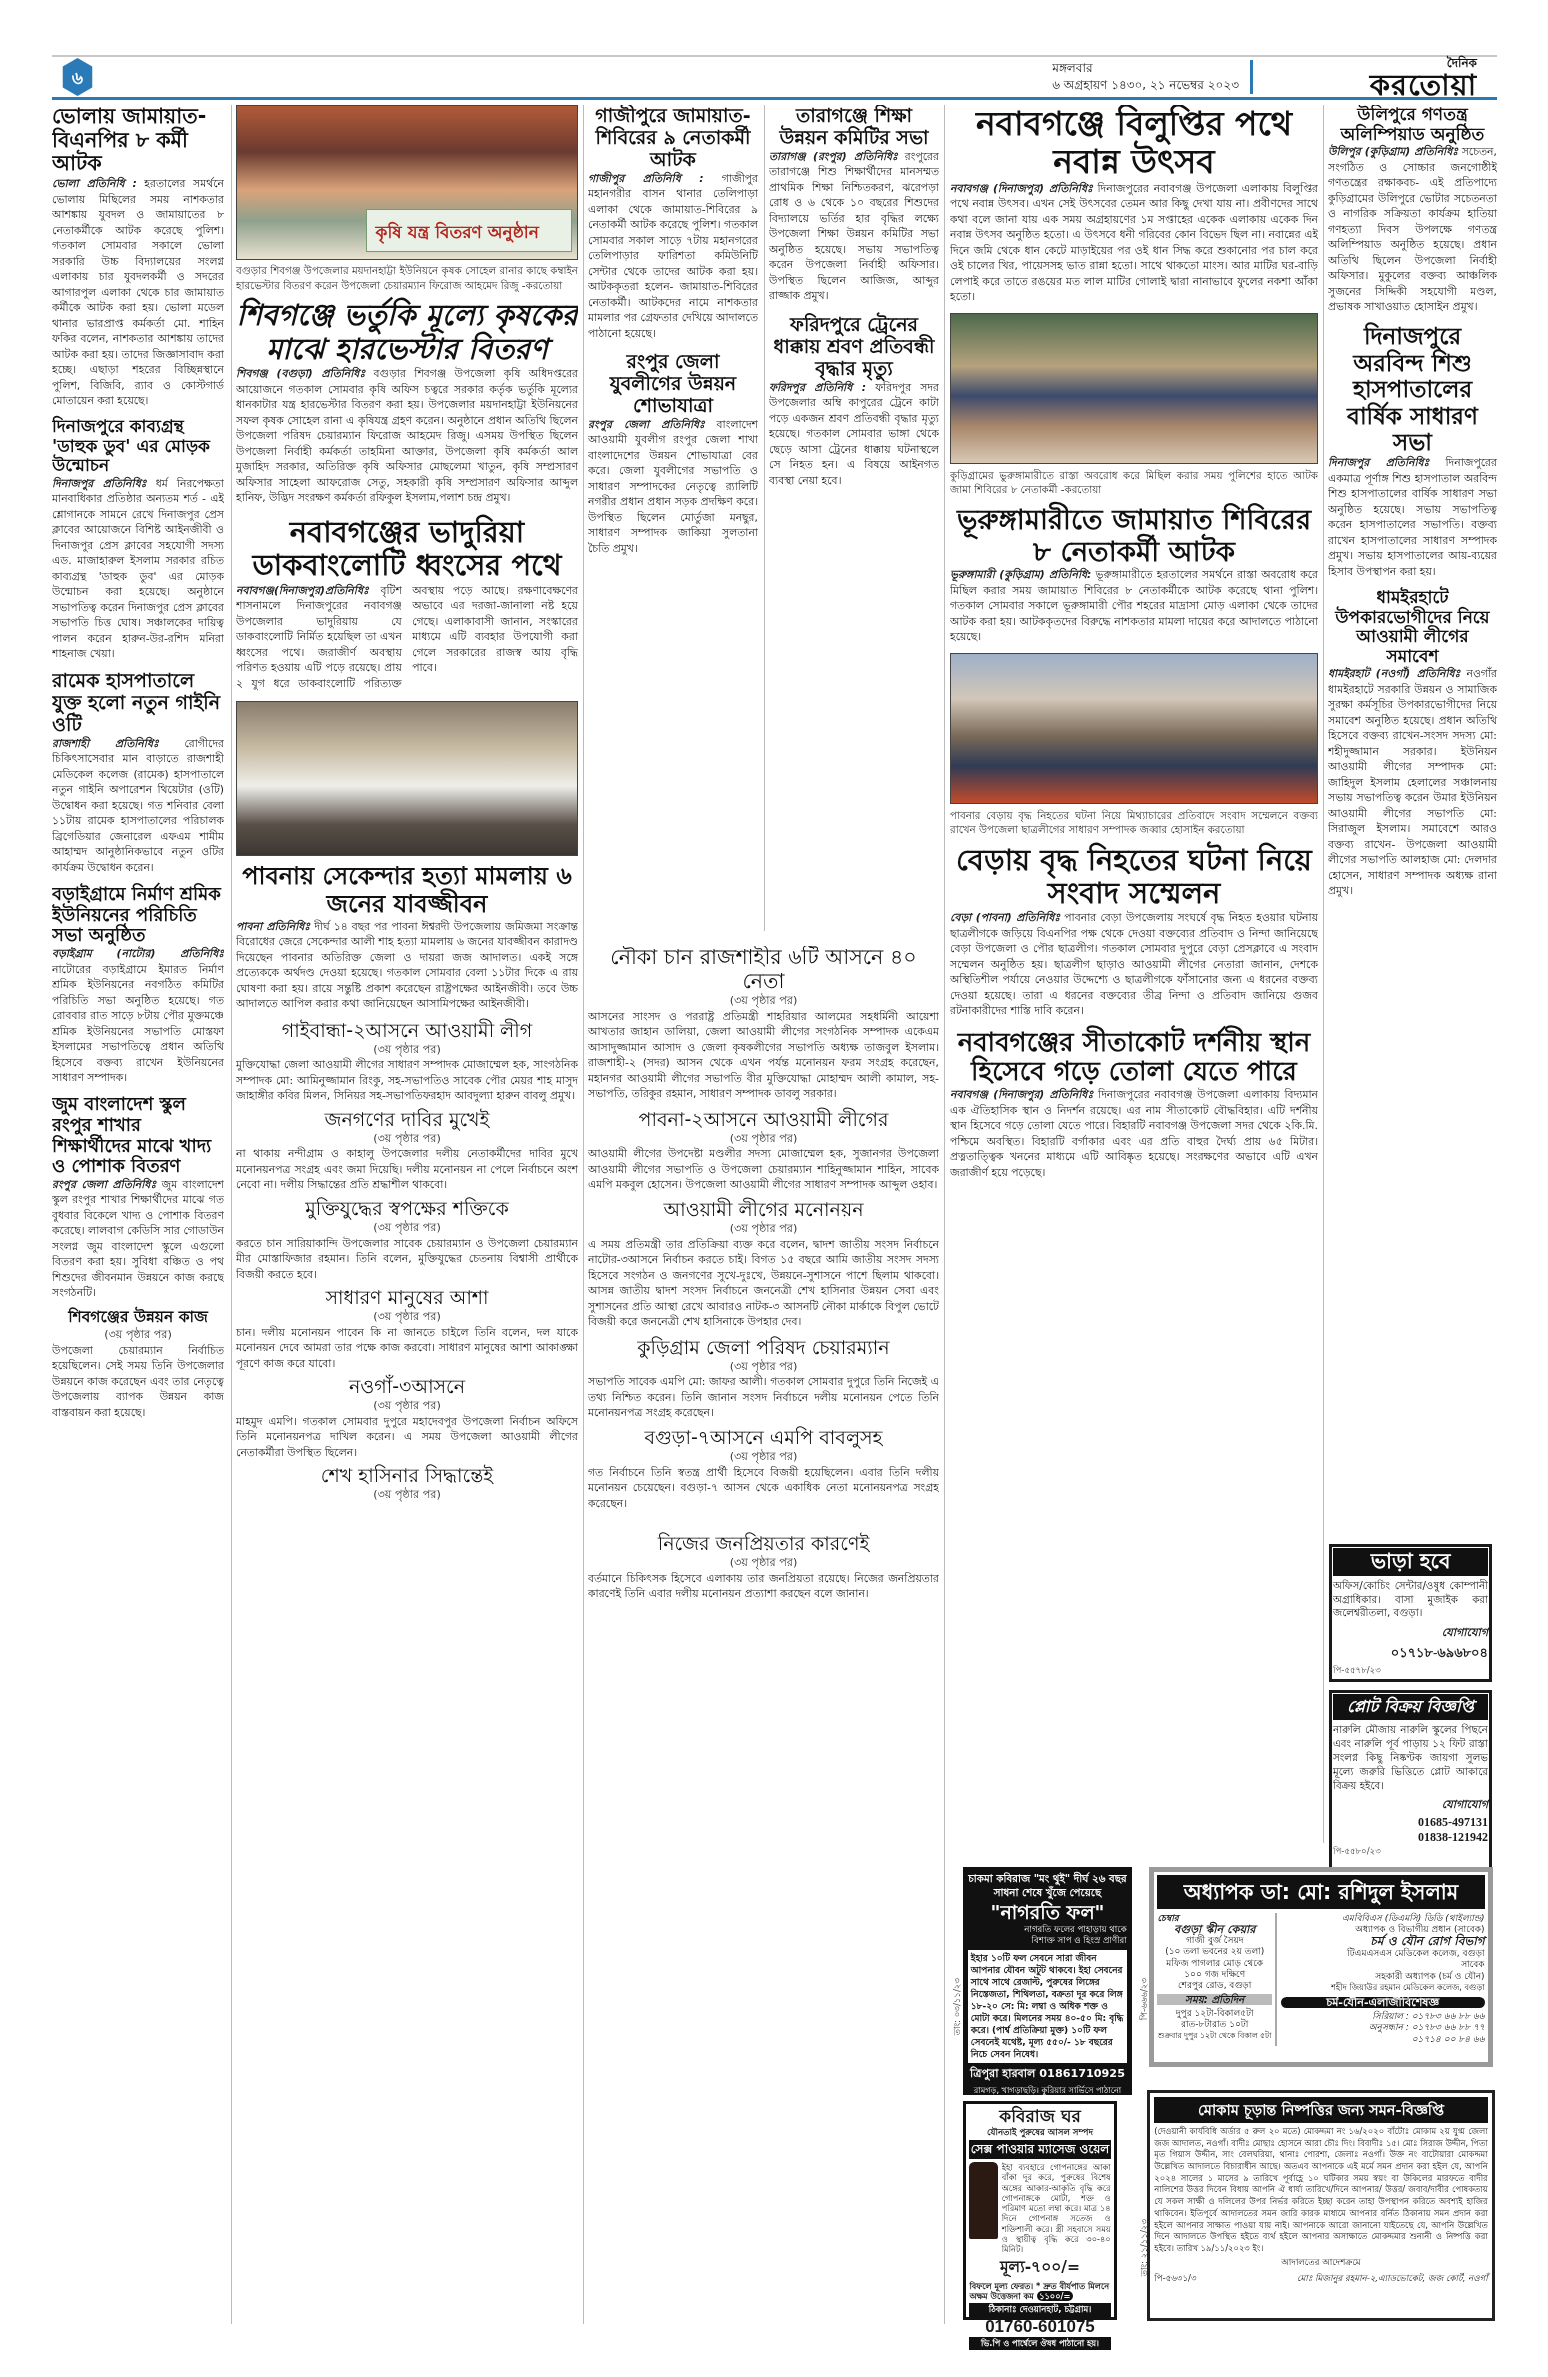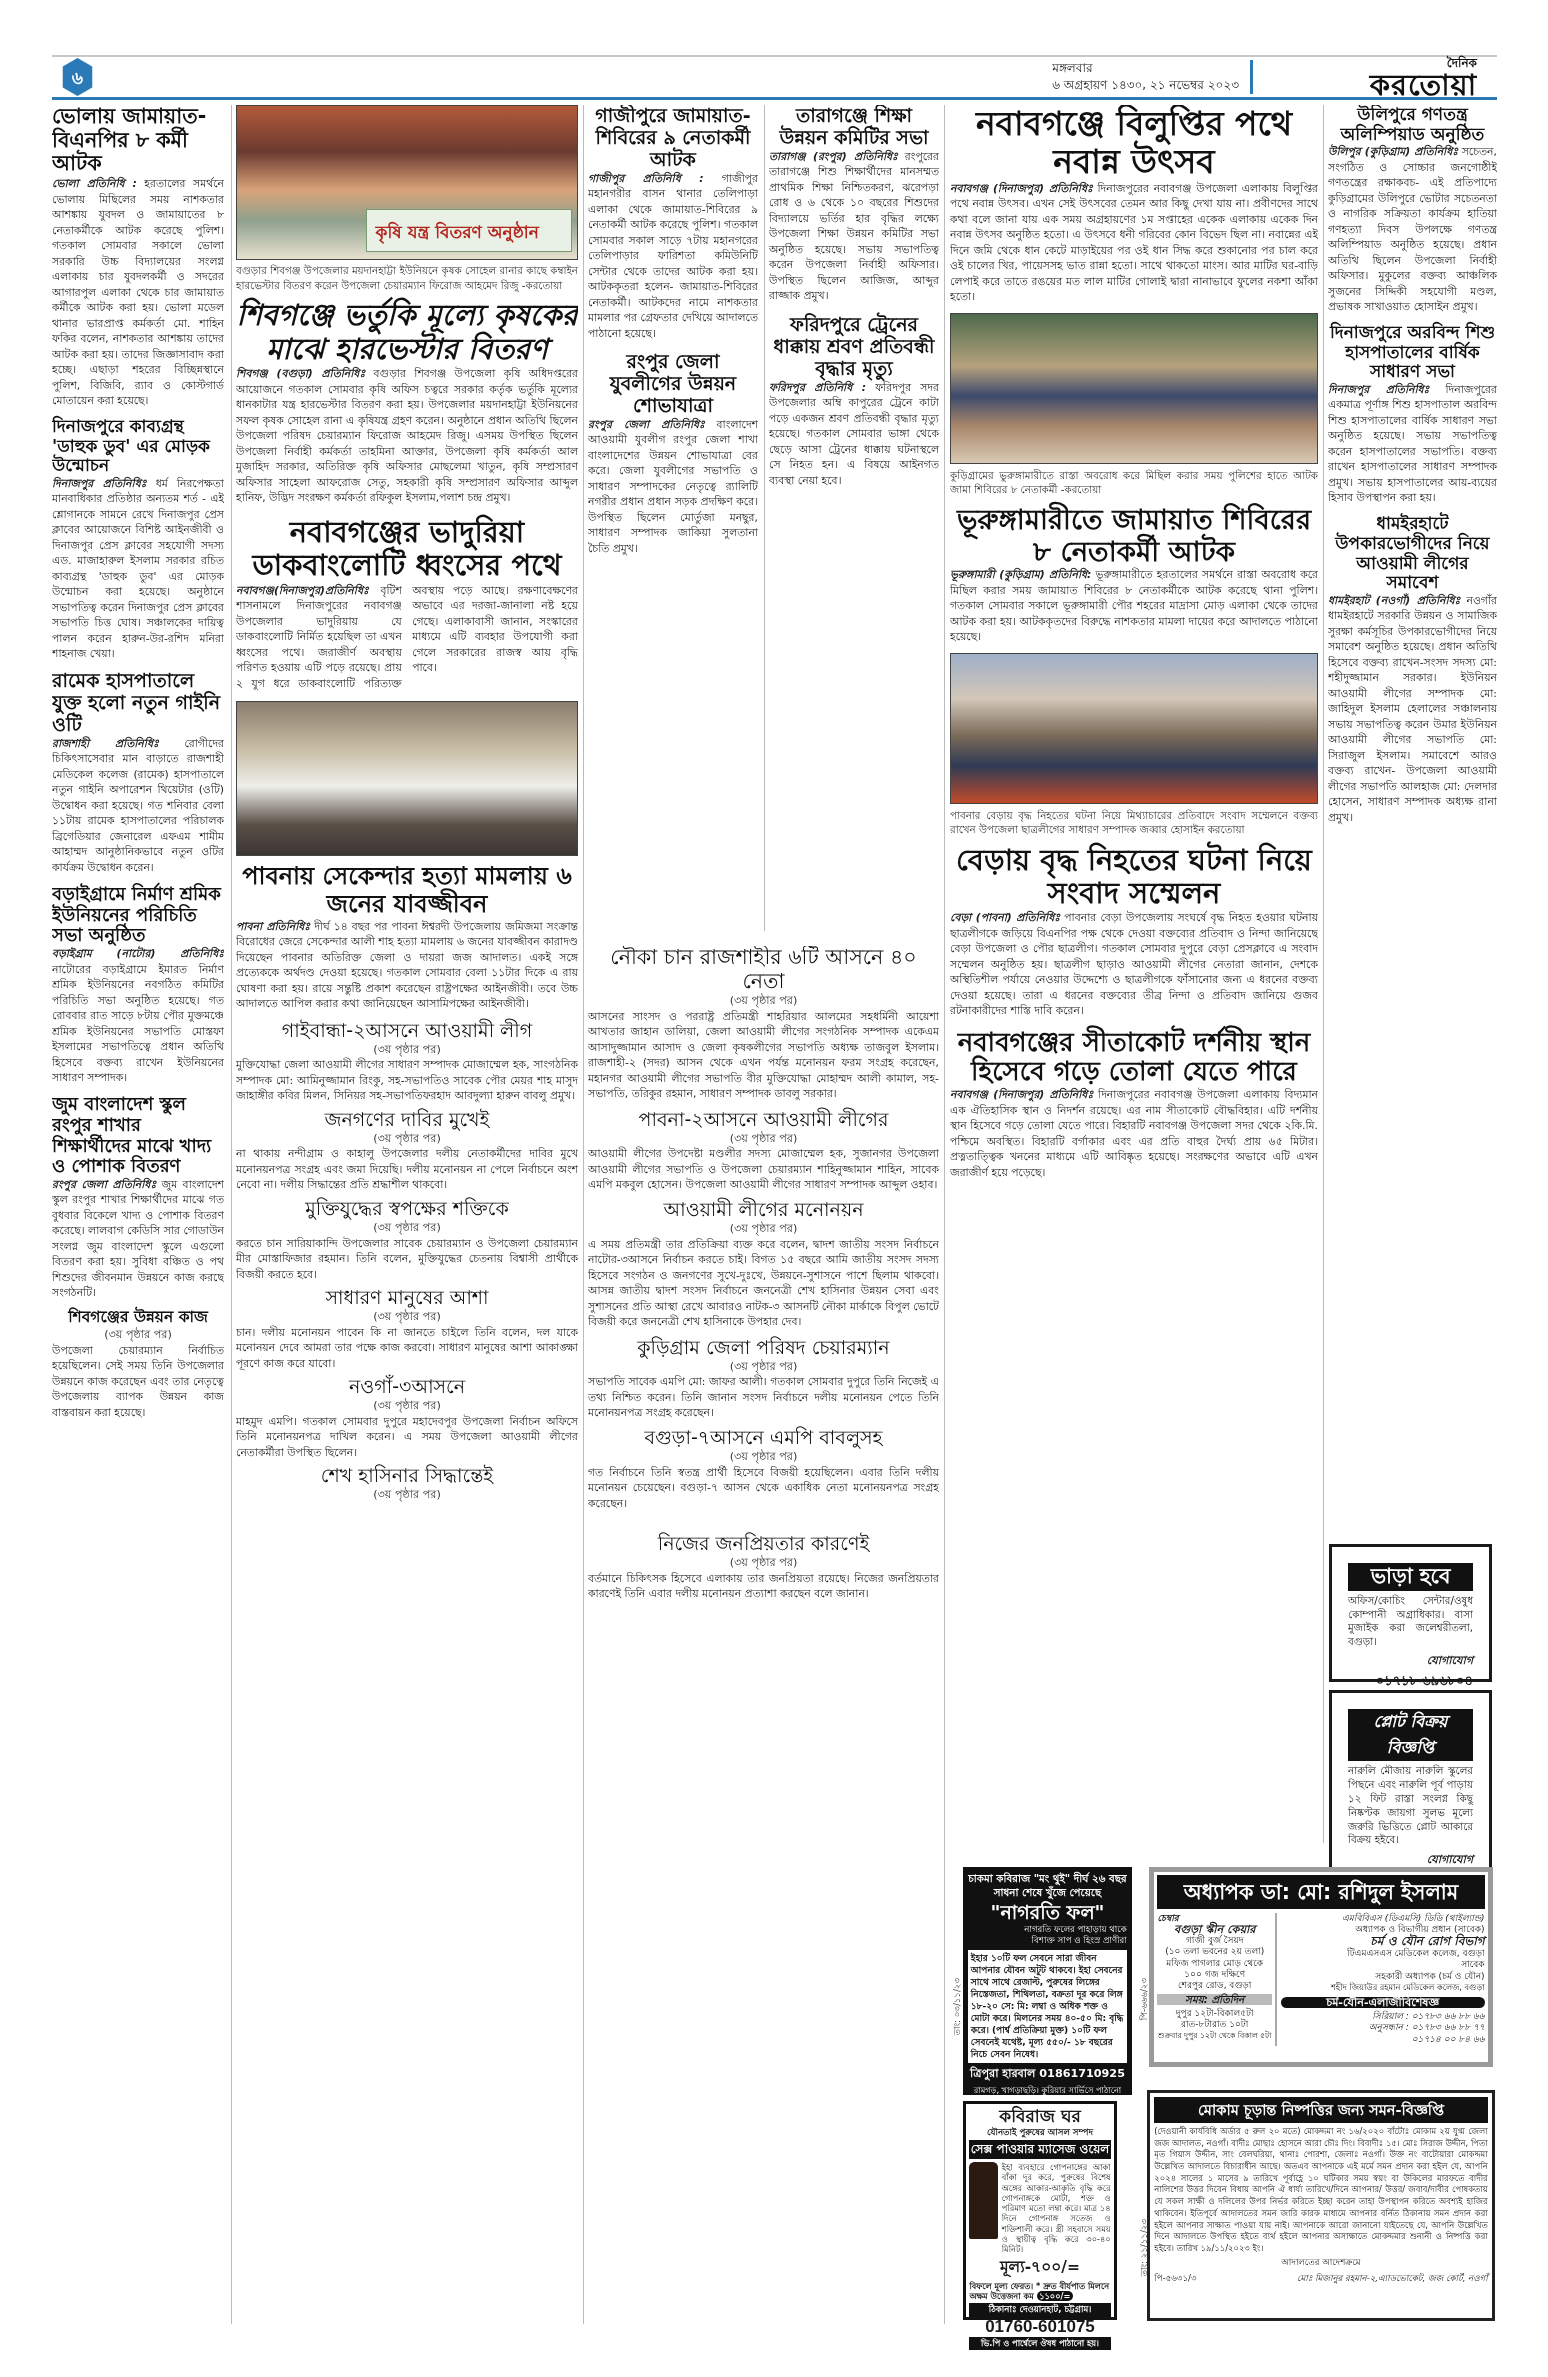--- a/index.html
+++ b/index.html
@@ -23,21 +23,21 @@
   .body { font-size: 10.8px; line-height: 15.5px; text-align: justify; color: #222; font-family: "DejaVu Sans", sans-serif; }
   .body b.by { font-style: italic; font-weight: bold; }
   .sub { font-size: 11.2px; text-align: center; color: #333; line-height: 15.5px; }
   .caption { font-size: 10.3px; line-height: 14.6px; color: #333; text-align: justify; }
   .photo { border: 0.9px solid #444; position: relative; overflow: hidden; }
   .ph1 { background: linear-gradient(180deg,#b35a3a 0%,#6b3a2f 30%,#d9a37a 55%,#8fa18d 75%,#e8e2d0 100%); }
   .ph2 { background: linear-gradient(180deg,#4e6a4c 0%,#b6a27d 35%,#3c4a6c 55%,#a8866a 75%,#d9c9b4 100%); }
   .ph3 { background: linear-gradient(180deg,#8a7d6c 0%,#c7bba3 30%,#efefea 55%,#5a5048 80%,#3b3532 100%); }
   .ph4 { background: linear-gradient(180deg,#9fb0c8 0%,#d2c7b8 30%,#7a6a58 55%,#2f3b55 75%,#c24b2b 100%); }
   .banner { position: absolute; background: #e9f0e6; border: 0.9px solid #7a9a74; color: #b3261e; font-weight: bold; }
-  .ad { position: absolute; border: 3.4px solid #1a1a1a; background: #fff; padding: 16px; }
+  .ad { position: absolute; border: 3.4px solid #1a1a1a; background: #fff; padding: 1px; }
   .ad .adtitle { background: #111; color: #fff; text-align: center; font-weight: bold; }
   .ad .adbody { font-size: 11.2px; line-height: 16.3px; text-align: justify; margin-top: 3.4px; }
   .ad .contact { text-align: right; font-style: italic; font-weight: bold; font-size: 13.8px; margin-top: 3.4px; }
   .ad .phone { text-align: right; font-weight: bold; font-size: 15.5px; font-family: "Liberation Serif", serif; }
   .ad .code { font-size: 8.6px; color: #444; }
   .darkad { position: absolute; background: #111; color: #fff; }
   .vtext { position: absolute; writing-mode: vertical-rl; transform: rotate(180deg); font-size: 8.6px; color: #444; }
 </style>
 </head>
 <body>
@@ -222,21 +222,21 @@
     <p class="body"><b class="by">নবাবগঞ্জ (দিনাজপুর) প্রতিনিধিঃ</b> <span>দিনাজপুরের নবাবগঞ্জ উপজেলা এলাকায় বিদ্যমান এক ঐতিহাসিক স্থান ও নিদর্শন রয়েছে। এর নাম সীতাকোট বৌদ্ধবিহার। এটি দর্শনীয় স্থান হিসেবে গড়ে তোলা যেতে পারে। বিহারটি নবাবগঞ্জ উপজেলা সদর থেকে ২কি.মি. পশ্চিমে অবস্থিত। বিহারটি বর্গাকার এবং এর প্রতি বাহুর দৈর্ঘ্য প্রায় ৬৫ মিটার। প্রত্নতাত্ত্বিক খননের মাধ্যমে এটি আবিষ্কৃত হয়েছে। সংরক্ষণের অভাবে এটি এখন জরাজীর্ণ হয়ে পড়েছে।</span></p>
   </article>
 </div>
 
 <div class="col" style="left:1328px;width:169px;height:1411px">
   <article>
     <h2 class="hl center" style="font-size:17px">উলিপুরে গণতন্ত্র অলিম্পিয়াড অনুষ্ঠিত</h2>
     <p class="body"><b class="by">উলিপুর (কুড়িগ্রাম) প্রতিনিধিঃ</b> <span>সচেতন, সংগঠিত ও সোচ্চার জনগোষ্ঠীই গণতন্ত্রের রক্ষাকবচ- এই প্রতিপাদ্যে কুড়িগ্রামের উলিপুরে ভোটার সচেতনতা ও নাগরিক সক্রিয়তা কার্যক্রম হাতিয়া গণহত্যা দিবস উপলক্ষে গণতন্ত্র অলিম্পিয়াড অনুষ্ঠিত হয়েছে। প্রধান অতিথি ছিলেন উপজেলা নির্বাহী অফিসার। মুকুলের বক্তব্য আঞ্চলিক সুজনের সিদ্দিকী সহযোগী মণ্ডল, প্রভাষক সাখাওয়াত হোসাইন প্রমুখ।</span></p>
   </article>
   <article style="margin-top:8.6px">
-    <h2 class="hl center" style="font-size:17px">দিনাজপুরে অরবিন্দ শিশু হাসপাতালের বার্ষিক সাধারণ সভা</h2>
+    <h2 class="hl center" style="font-size:23px">দিনাজপুরে অরবিন্দ শিশু হাসপাতালের বার্ষিক সাধারণ সভা</h2>
     <p class="body"><b class="by">দিনাজপুর প্রতিনিধিঃ</b> <span>দিনাজপুরের একমাত্র পূর্ণাঙ্গ শিশু হাসপাতাল অরবিন্দ শিশু হাসপাতালের বার্ষিক সাধারণ সভা অনুষ্ঠিত হয়েছে। সভায় সভাপতিত্ব করেন হাসপাতালের সভাপতি। বক্তব্য রাখেন হাসপাতালের সাধারণ সম্পাদক প্রমুখ। সভায় হাসপাতালের আয়-ব্যয়ের হিসাব উপস্থাপন করা হয়।</span></p>
   </article>
   <article style="margin-top:8.6px">
     <h2 class="hl center" style="font-size:17px">ধামইরহাটে উপকারভোগীদের নিয়ে আওয়ামী লীগের সমাবেশ</h2>
     <p class="body"><b class="by">ধামইরহাট (নওগাঁ) প্রতিনিধিঃ</b> <span>নওগাঁর ধামইরহাটে সরকারি উন্নয়ন ও সামাজিক সুরক্ষা কর্মসূচির উপকারভোগীদের নিয়ে সমাবেশ অনুষ্ঠিত হয়েছে। প্রধান অতিথি হিসেবে বক্তব্য রাখেন-সংসদ সদস্য মো: শহীদুজ্জামান সরকার। ইউনিয়ন আওয়ামী লীগের সম্পাদক মো: জাহিদুল ইসলাম হেলালের সঞ্চালনায় সভায় সভাপতিত্ব করেন উমার ইউনিয়ন আওয়ামী লীগের সভাপতি মো: সিরাজুল ইসলাম। সমাবেশে আরও বক্তব্য রাখেন- উপজেলা আওয়ামী লীগের সভাপতি আলহাজ মো: দেলদার হোসেন, সাধারণ সম্পাদক অধ্যক্ষ রানা প্রমুখ।</span></p>
   </article>
 </div>
 
 <div class="ad" style="left:1329px;top:1544px;width:163px;height:138px">
   <div class="adtitle" style="font-size:20.6px;line-height:27.5px">ভাড়া হবে</div>

